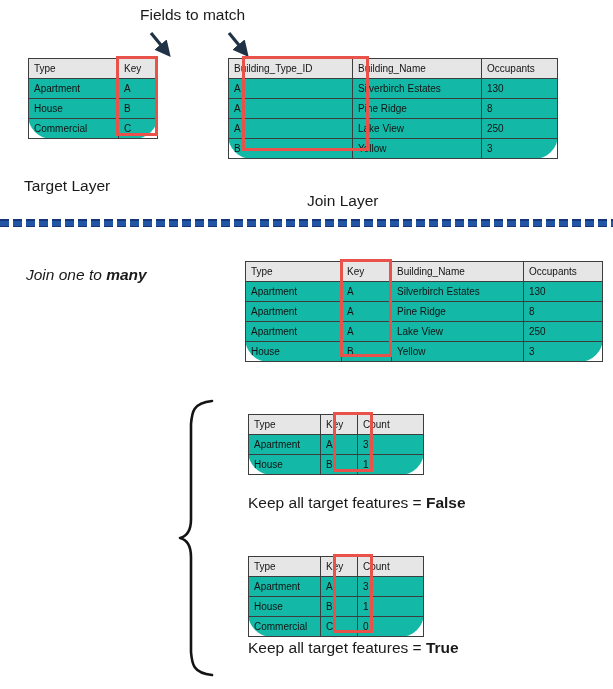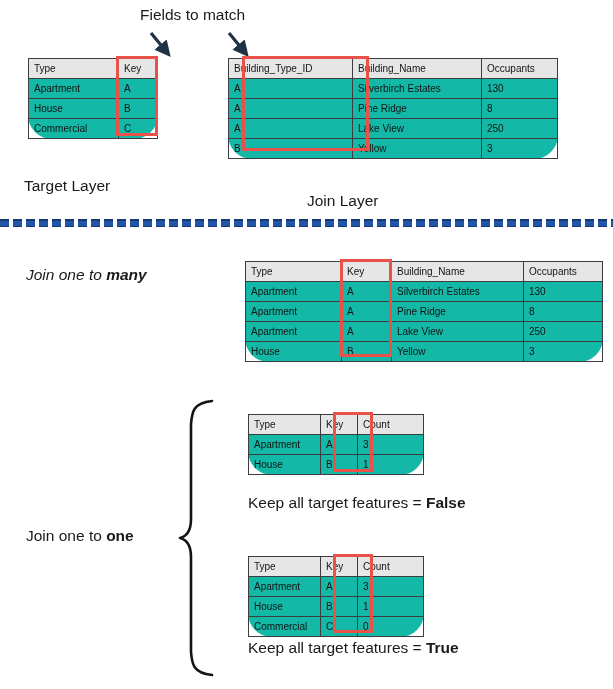--- a/index.html
+++ b/index.html
@@ -237,23 +237,20 @@
   <svg class="overlay">
     <path d="M 212 401
              C 193 403, 192 412, 191 424
              L 191 519
              C 191 530, 188 536, 180 538
              C 188 540, 191 546, 191 557
              L 191 652
              C 192 664, 193 673, 212 675" fill="none" stroke="#141414" stroke-width="2.6" stroke-linecap="round" stroke-linejoin="round"></path>
   </svg>
 
-  <div class="label big" style="left:26px; top:527px;">
-    <span>Join one to </span><span class="bold">one</span>
-  </div>
 
   <table class="gtable" id="tbl-oof" style="left:248px; top:414px; width:175px;">
     <colgroup>
         <col style="width:72px">
         <col style="width:37px">
         <col style="width:66px">
       </colgroup>
     <thead>
       <tr>
         <th>Type</th>

